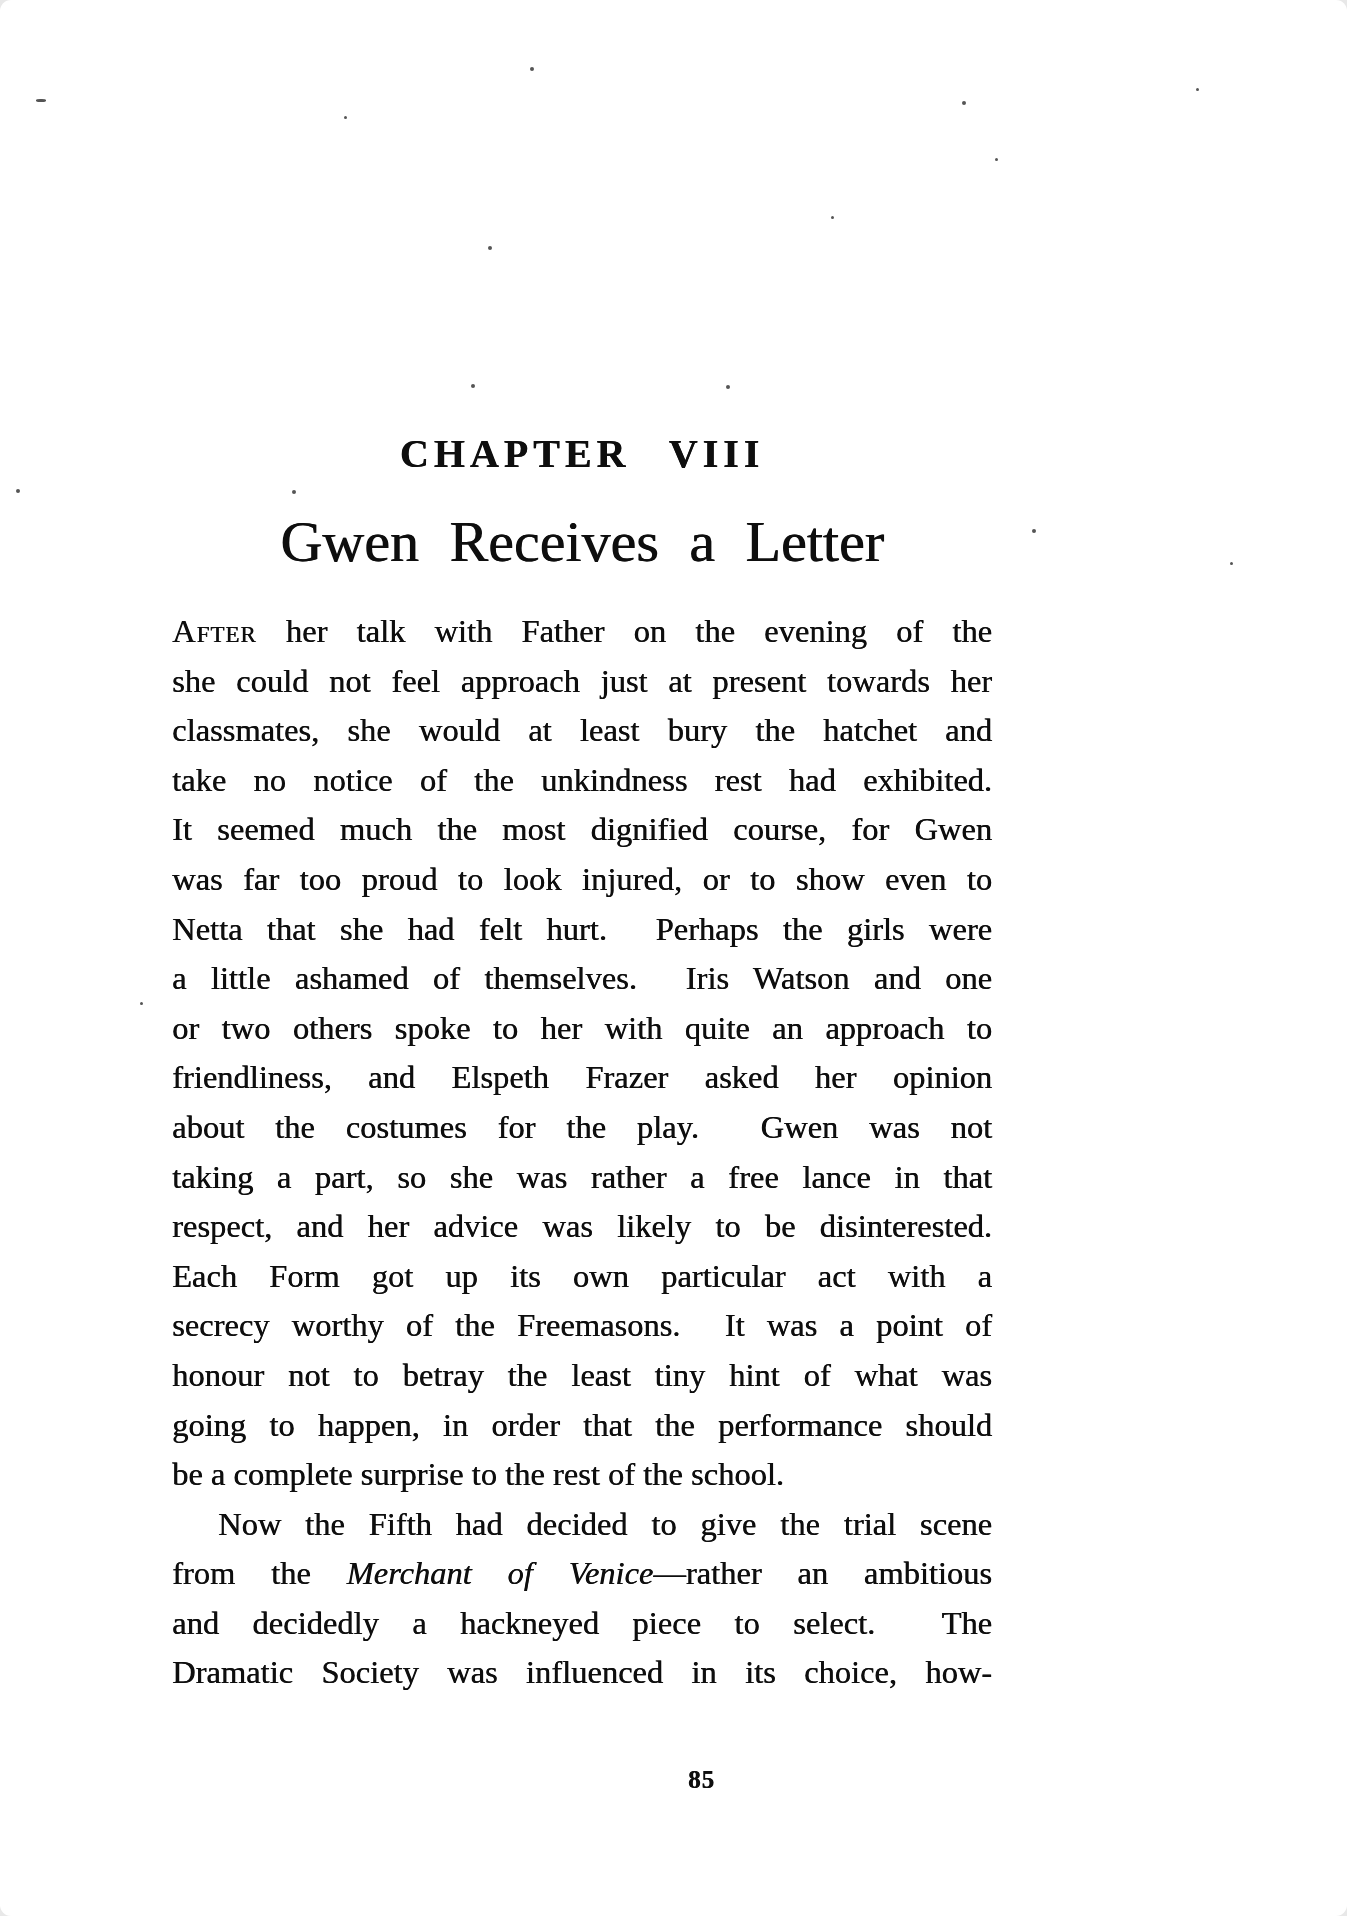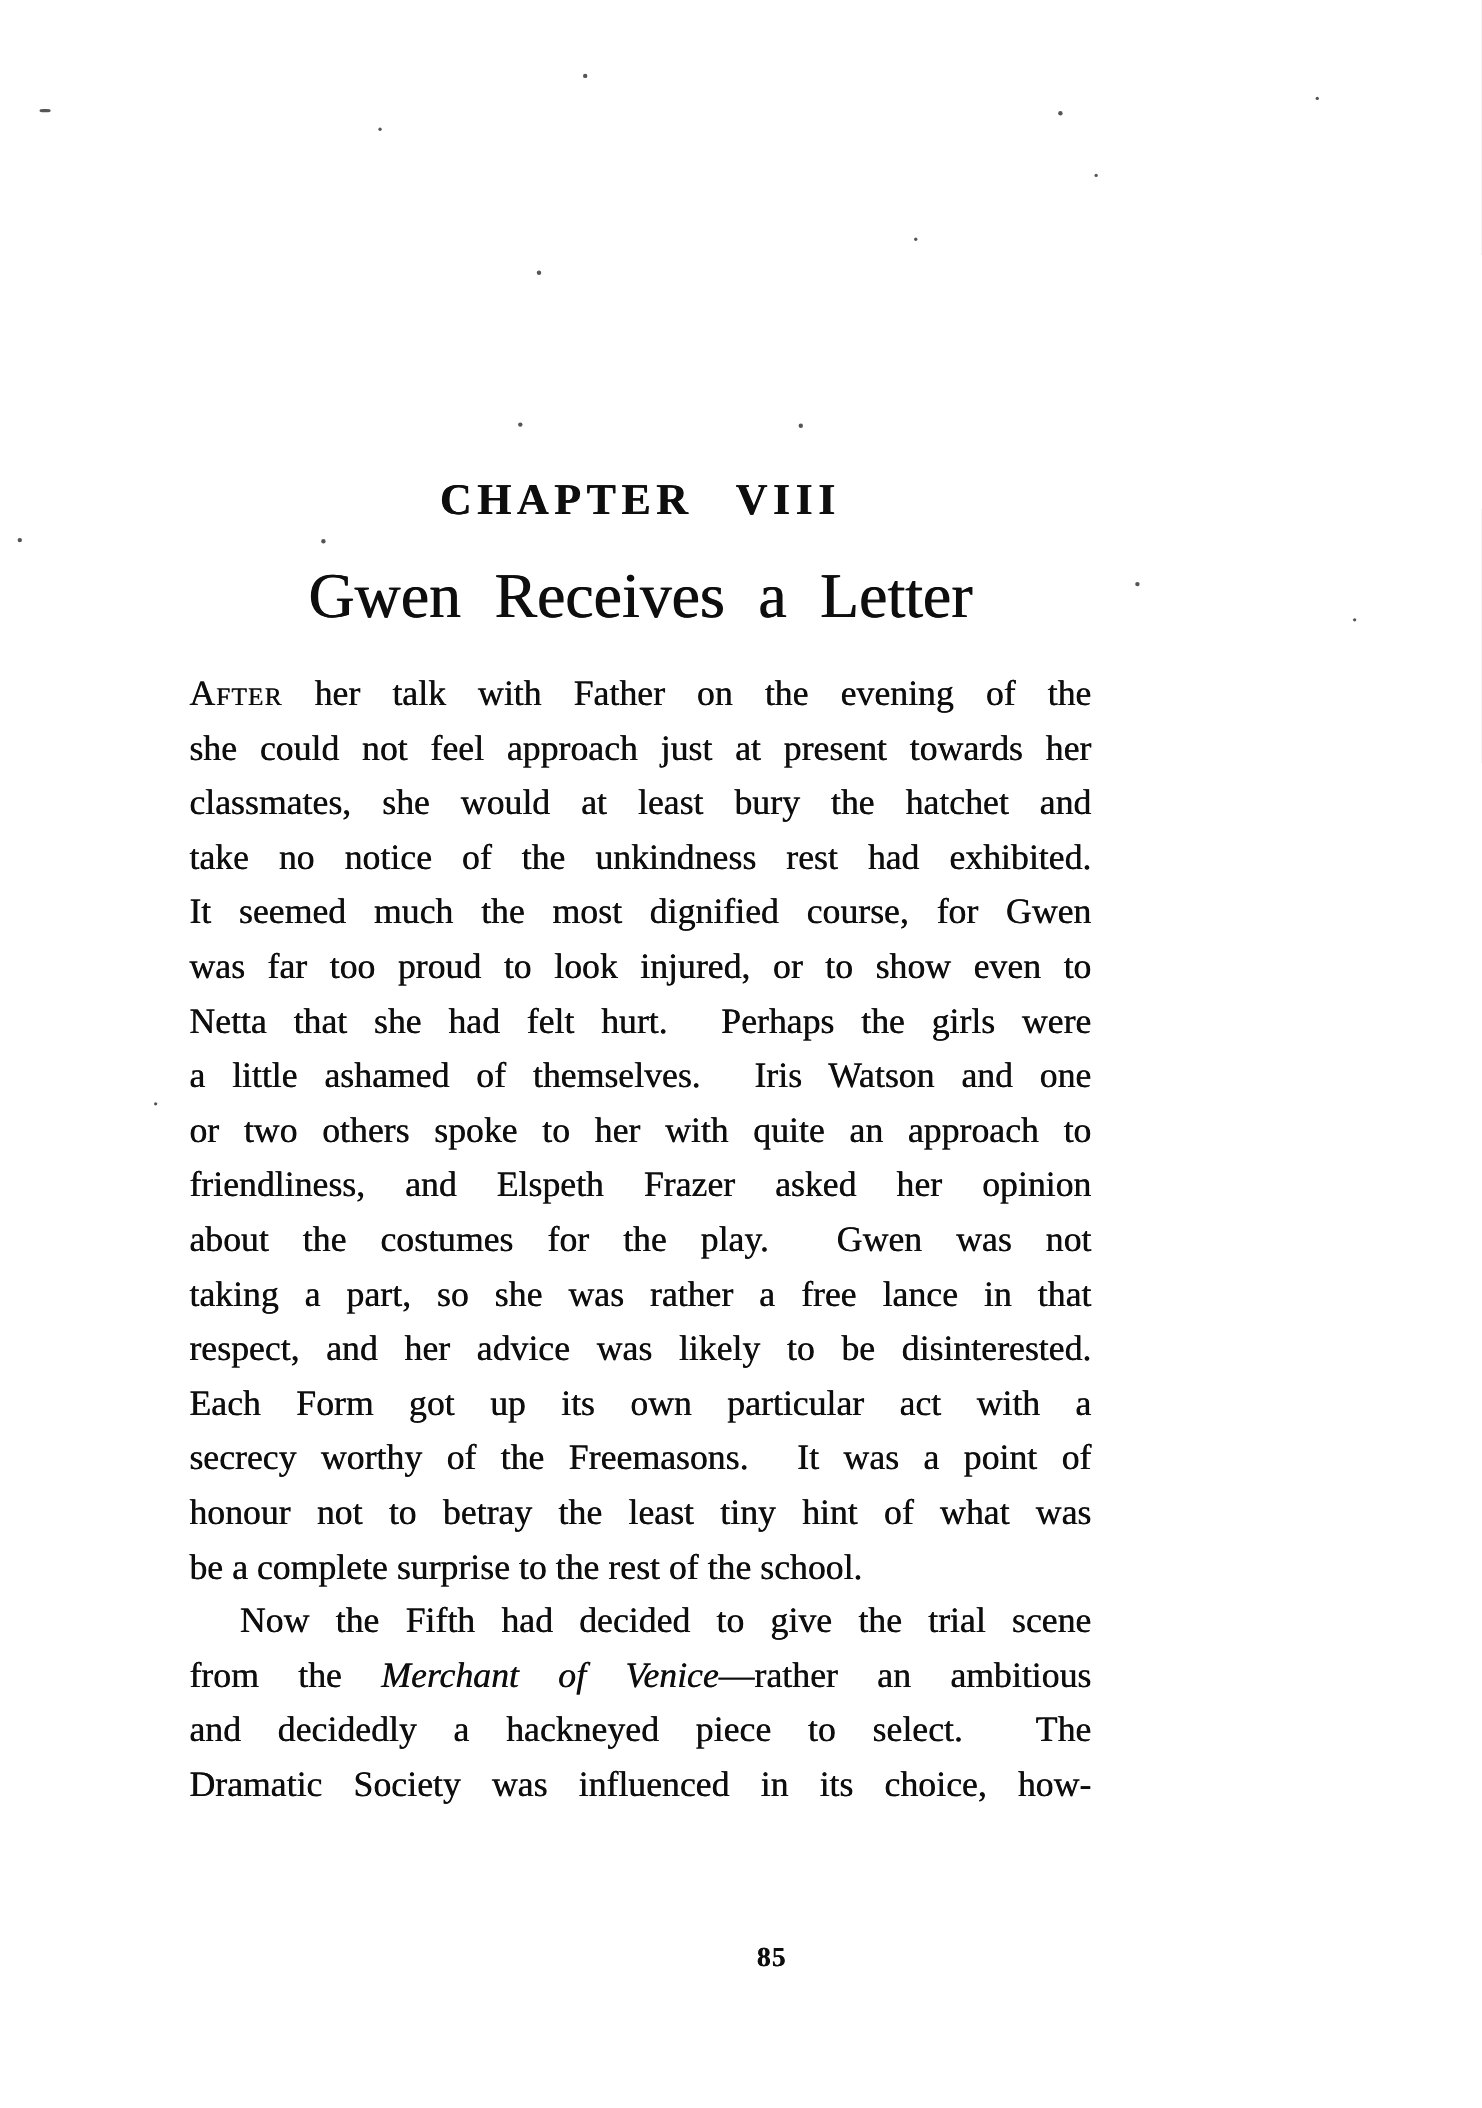--- a/index.html
+++ b/index.html
@@ -5,20 +5,21 @@
   html, body { margin: 0; padding: 0; background: #e8e8e8; }
   .page {
     position: relative;
     width: 1347px;
     height: 1916px;
     background: #ffffff;
     font-family: "Liberation Serif", serif;
     color: #0e0e0e;
     overflow: hidden;
     margin: 0 auto;
+    border-radius: 11px;
   }
   .chapter {
     position: absolute;
     top: 430px;
     left: 172px;
     width: 820px;
     text-align: center;
     font-size: 40px;
     font-weight: bold;
     letter-spacing: 5px;
@@ -87,20 +88,21 @@
       <div class="line"><span>Netta that she had felt hurt.&nbsp; Perhaps the girls were</span></div>
       <div class="line"><span>a little ashamed of themselves.&nbsp; Iris Watson and one</span></div>
       <div class="line"><span>or two others spoke to her with quite an approach to</span></div>
       <div class="line"><span>friendliness, and Elspeth Frazer asked her opinion</span></div>
       <div class="line"><span>about the costumes for the play.&nbsp; Gwen was not</span></div>
       <div class="line"><span>taking a part, so she was rather a free lance in that</span></div>
       <div class="line"><span>respect, and her advice was likely to be disinterested.</span></div>
       <div class="line"><span>Each Form got up its own particular act with a</span></div>
       <div class="line"><span>secrecy worthy of the Freemasons.&nbsp; It was a point of</span></div>
       <div class="line"><span>honour not to betray the least tiny hint of what was</span></div>
+      <div class="line"><span>going to happen, in order that the performance should</span></div>
       <div class="line nojust"><span>be a complete surprise to the rest of the school.</span></div>
       <div class="line indent"><span>Now the Fifth had decided to give the trial scene</span></div>
       <div class="line"><span>from the </span><span class="seg-italic">Merchant of Venice</span><span>—rather an ambitious</span></div>
       <div class="line"><span>and decidedly a hackneyed piece to select.&nbsp; The</span></div>
       <div class="line"><span>Dramatic Society was influenced in its choice, how-</span></div>
     </div>
   <div class="pagenum">85</div>
 <div class="speck" style="left: 36px; top: 99px; width: 10px; height: 3px; border-radius: 40%;"></div>
     <div class="speck" style="left: 530px; top: 67px; width: 4px; height: 4px;"></div>
     <div class="speck" style="left: 962px; top: 101px; width: 4px; height: 4px;"></div>

